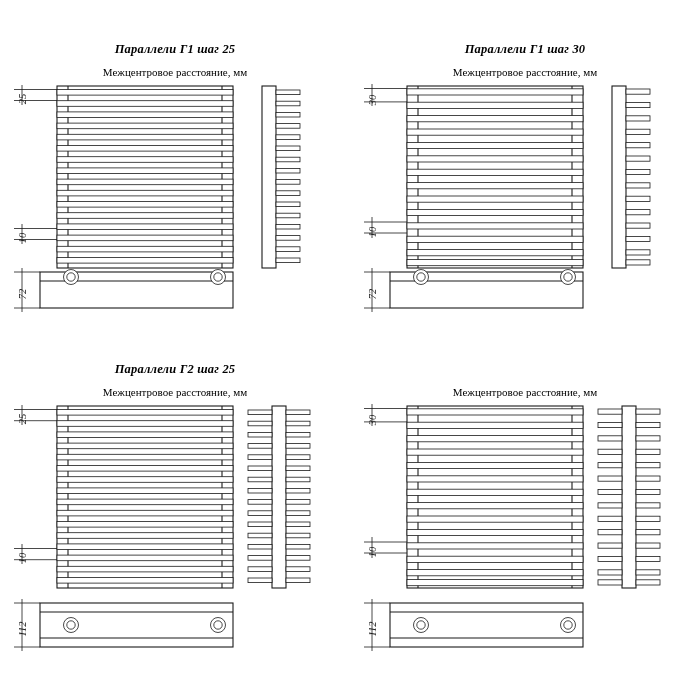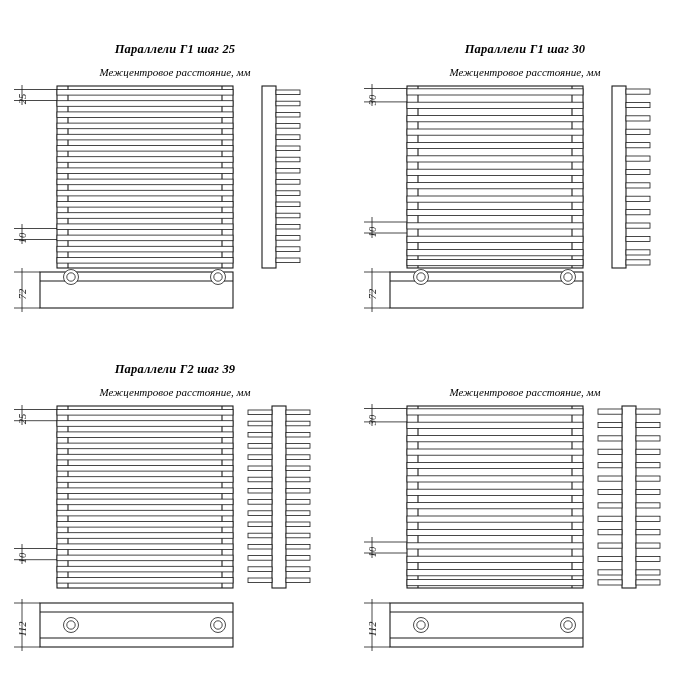--- a/index.html
+++ b/index.html
@@ -36,21 +36,20 @@
     font-weight: bold;
     font-size: 12.5px;
     letter-spacing: 0.2px;
     white-space: nowrap;
   }
   .q-sub {
     position: absolute;
     left: 0;
     width: 350px;
     text-align: center;
-    font-style: italic;
     font-size: 11px;
     white-space: nowrap;
   }
   .drawing {
     position: absolute;
     left: 0;
     top: 0;
     width: 350px;
     height: 350px;
   }
@@ -224,21 +223,21 @@
           <circle cx="71" cy="277" r="7.5" class="fillw"></circle>
           <circle cx="71" cy="277" r="4.2" class="fillw"></circle>
           <circle cx="218" cy="277" r="7.5" class="fillw"></circle>
           <circle cx="218" cy="277" r="4.2" class="fillw"></circle>
         </g>
       </svg>
     </div>
   </div>
 
   <div class="quad" style="left:0px; top:350px;">
-    <div class="q-title" style="top:12px;">Параллели Г2 шаг 39</div>
+    <div class="q-title" style="top:12px;">Параллели Г2 шаг 25</div>
     <div class="q-sub" style="top:36px;">Межцентровое расстояние, мм</div>
     <div class="drawing">
       <svg width="350" height="350" viewBox="0 0 350 350">
         <g class="ln thin">
           <line x1="14" y1="59.5" x2="60" y2="59.5"></line>
           <line x1="14" y1="70.7" x2="60" y2="70.7"></line>
           <line x1="22" y1="55" x2="22" y2="75"></line>
           <line x1="14" y1="198.5" x2="60" y2="198.5"></line>
           <line x1="14" y1="209.7" x2="60" y2="209.7"></line>
           <line x1="22" y1="194" x2="22" y2="214"></line>

